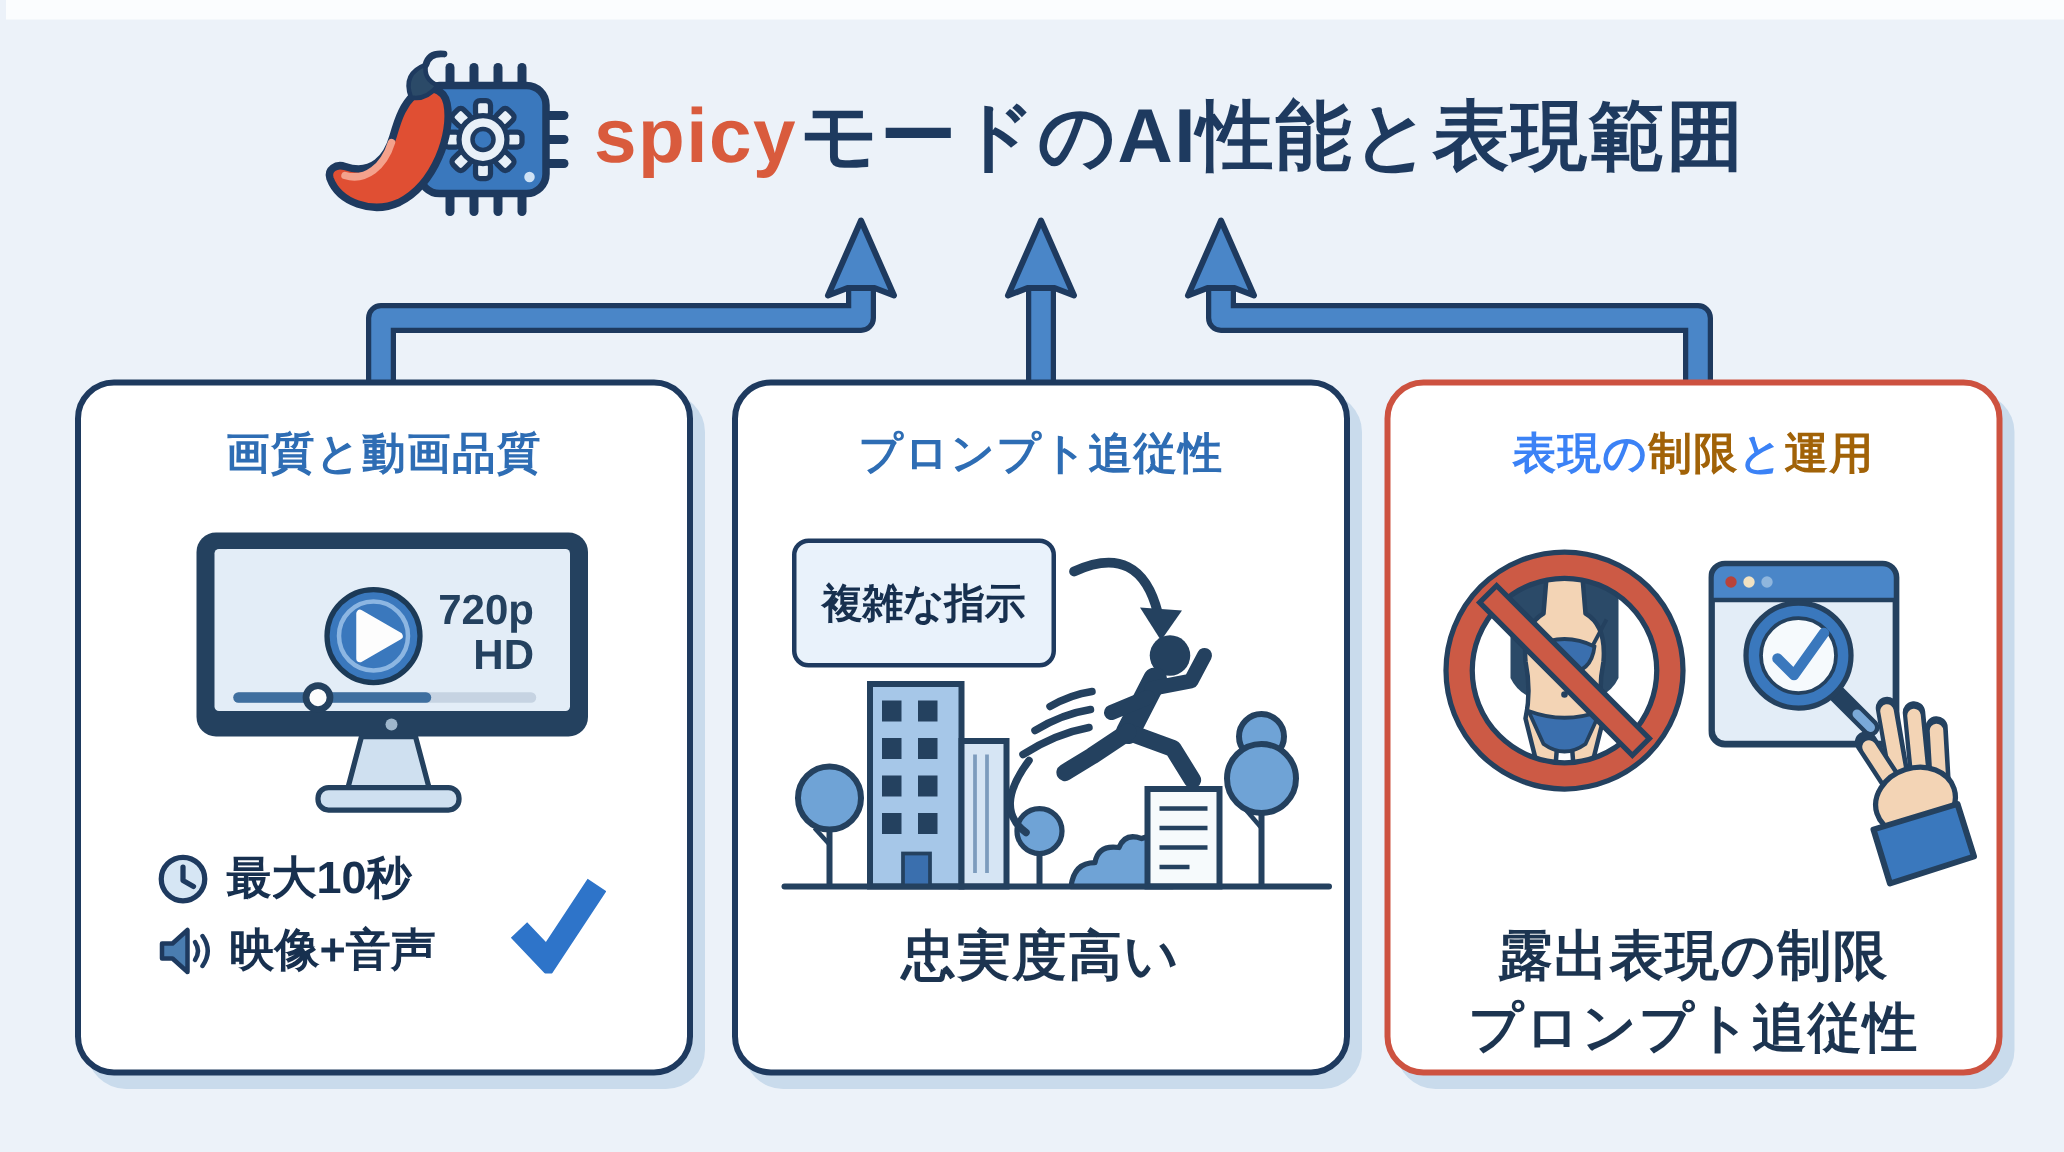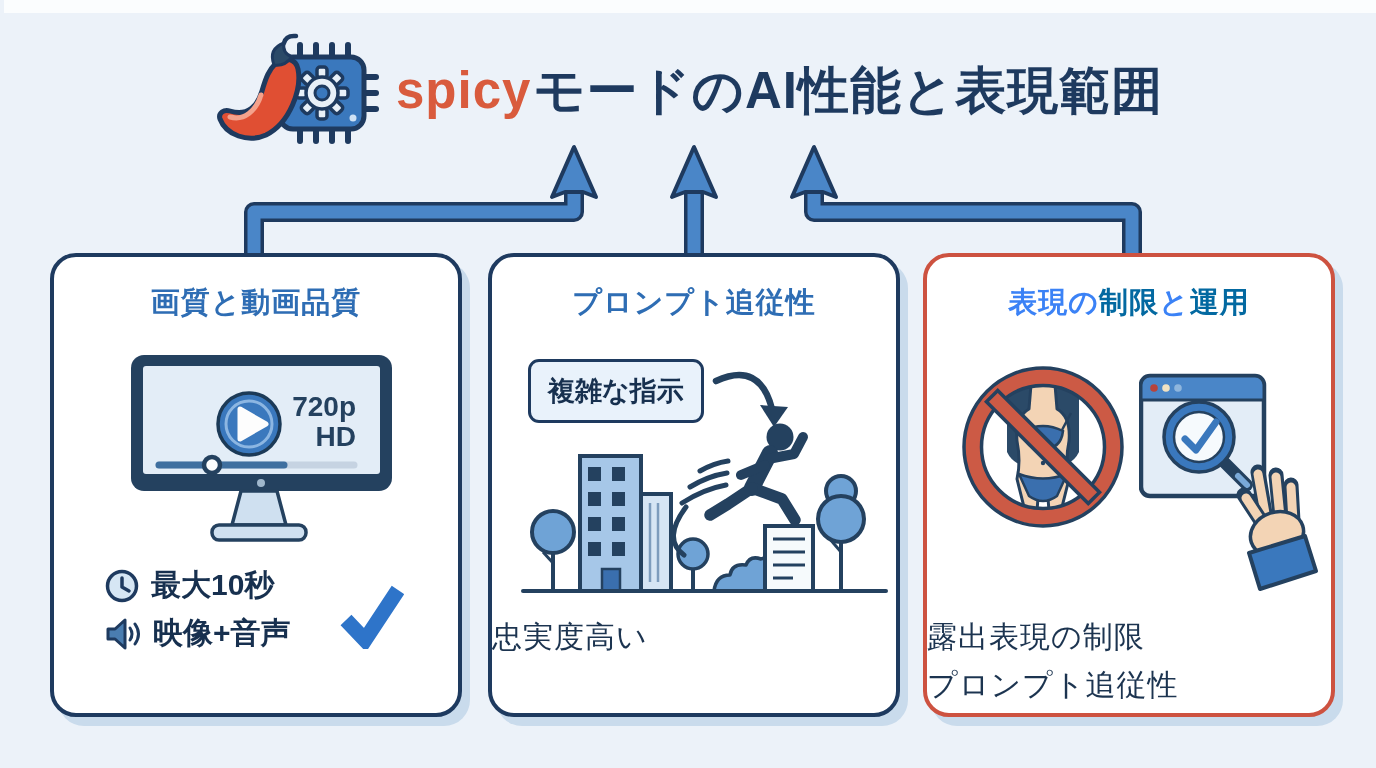--- a/index.html
+++ b/index.html
@@ -27,40 +27,40 @@
     box-shadow:8px 9px 0 #c9dbec;z-index:2;box-sizing:border-box;
   }
   .panel.p1{left:46px;}
   .panel.p2{left:484px;}
   .panel.p3{left:919px;border-color:#cd5240;}
   .panel-title{
     margin:0;position:absolute;left:0;right:0;top:26px;
     text-align:center;font-size:29px;font-weight:800;color:#2e6db4;letter-spacing:1px;
   }
   .c-blue{color:#3b82f6;}
-  .c-red{color:#0369a1;}
+  .c-red{color:#a16207;}
 
   
   .monitor-svg{position:absolute;left:56px;top:96px;}
   .bullet-list{position:absolute;left:50px;top:306px;display:flex;flex-direction:column;gap:3px;}
   .bullet-row{display:flex;align-items:center;gap:11px;height:45px;}
   .bullet-text{font-size:30px;font-weight:800;color:#17304f;white-space:nowrap;}
   .check-svg{position:absolute;left:286px;top:326px;}
 
   
   .callout{
     position:absolute;left:36px;top:102px;
     background:#e9f2fb;border:3.5px solid #1e3a5f;border-radius:11px;
-    padding:11px 17px;font-size:27px;font-weight:800;color:#17304f;white-space:nowrap;
+    padding:22px 17px;font-size:27px;font-weight:800;color:#17304f;white-space:nowrap;
   }
   .curve-arrow-svg{position:absolute;left:216px;top:108px;}
   .city-svg{position:absolute;left:22px;top:150px;}
   .caption{
-    position:absolute;left:0;right:0;top:356px;
-    font-size:30px;font-weight:400;color:#1c3450;line-height:48px;letter-spacing:1px;
+    position:absolute;left:0;right:0;top:356px;text-align:center;
+    font-size:36px;font-weight:700;color:#1c3450;line-height:48px;letter-spacing:1px;
   }
 
   
   .nosign-svg{position:absolute;left:26px;top:100px;}
   .review-svg{position:absolute;left:212px;top:112px;}
 </style>
 </head>
 <body>
 
 <div class="canvas">

